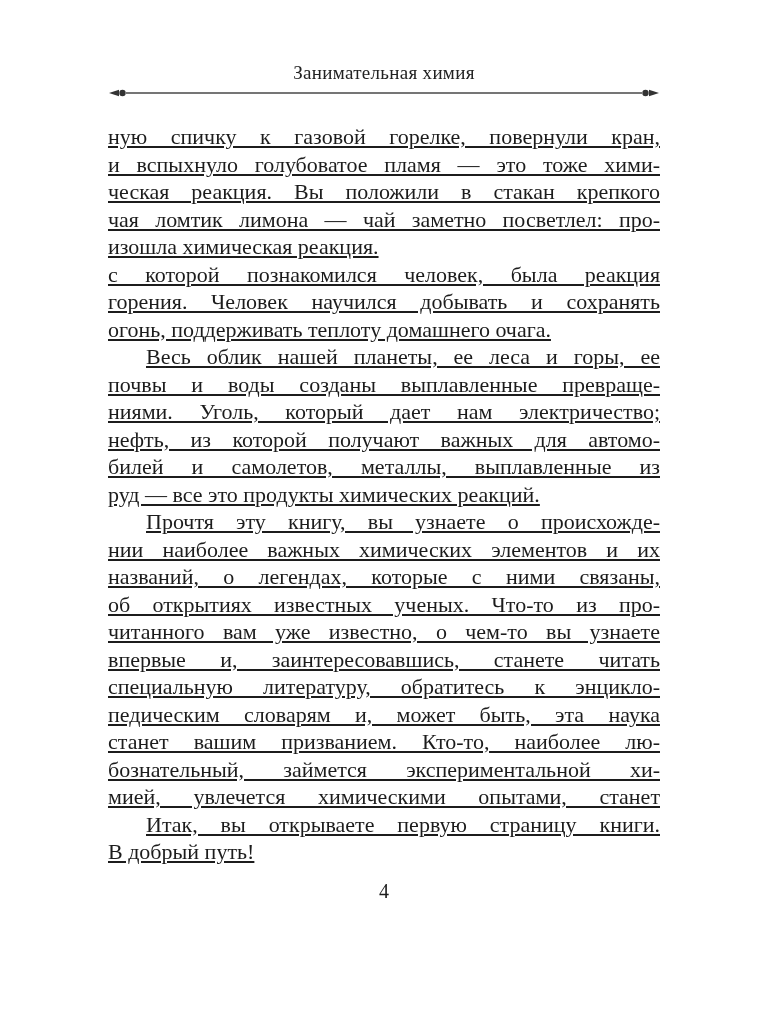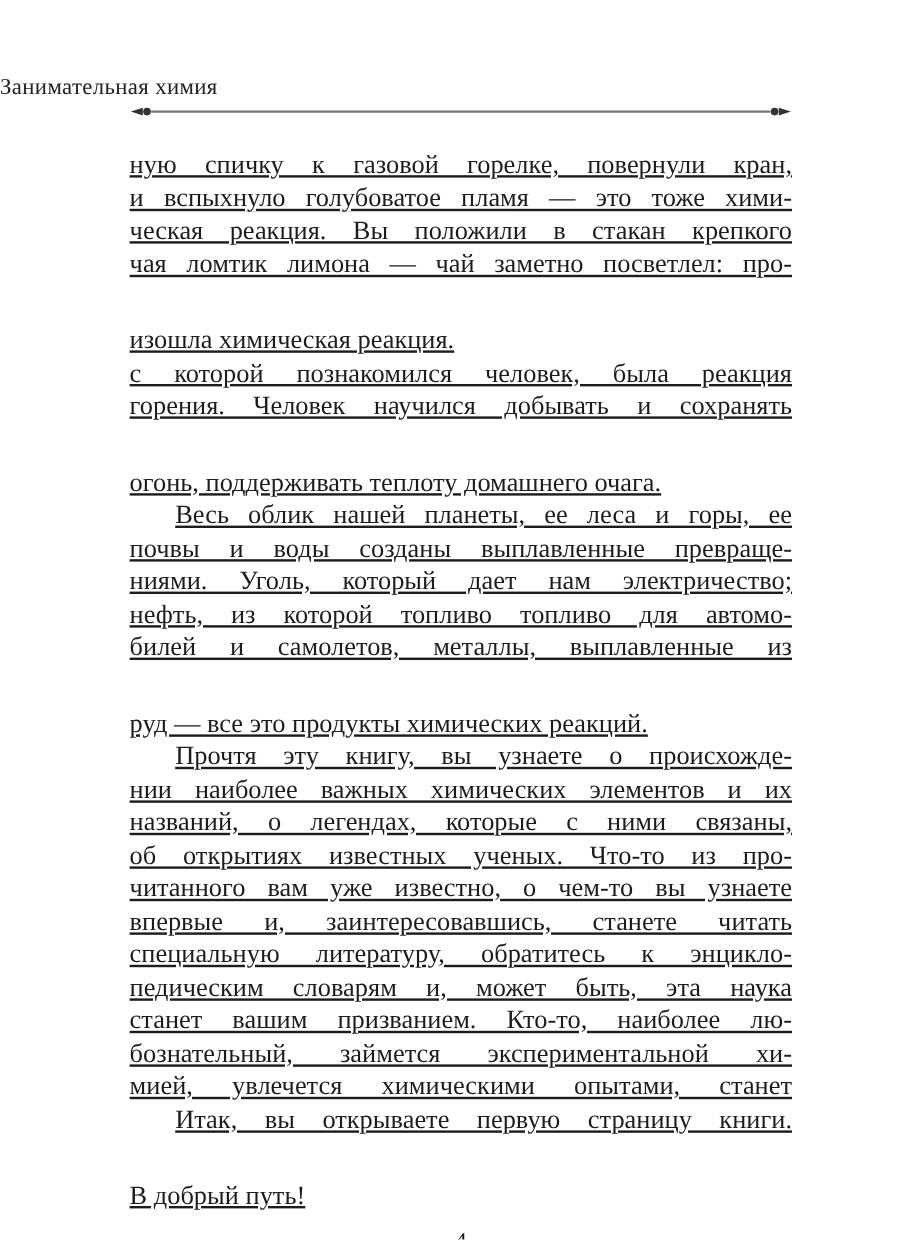--- a/index.html
+++ b/index.html
@@ -12,41 +12,41 @@
   }
   .page {
     position: relative;
     width: 768px;
     height: 1033px;
     background: #ffffff;
     color: #1c1c1c;
   }
   header { padding-top: 62px; }
   .running-title {
-    text-align: left;
+    text-align: center;
     font-size: 19px;
     line-height: 21px;
     letter-spacing: 0.3px;
     color: #222222;
   }
   .rule-wrap { width: 552px; margin: 4px auto 0; }
   svg.rule { display: block; width: 552px; height: 12px; }
   main {
     width: 552px;
     margin: 24px auto 0;
     font-size: 22px;
     line-height: 27.5px;
   }
   .para { margin: 0; text-decoration: underline; }
   .line {
     text-align: justify;
     text-align-last: justify;
     white-space: normal;
   }
-  .line.end { text-align-last: left; margin-top: 36px; }
+  .line.end { text-align-last: left; }
   .line.indent { text-indent: 38px; }
   footer {
     text-align: center;
     margin-top: 14px;
     font-size: 20px;
     color: #1c1c1c;
   }
 </style>
 </head>
 <body>
@@ -79,21 +79,21 @@
     <div class="para">
       <div class="line">с которой познакомился человек, была реакция</div>
       <div class="line">горения. Человек научился добывать и сохранять</div>
       <div class="line end">огонь, поддерживать теплоту домашнего очага.</div>
     </div>
 
     <div class="para">
       <div class="line indent">Весь облик нашей планеты, ее леса и горы, ее</div>
       <div class="line">почвы и воды созданы выплавленные превраще-</div>
       <div class="line">ниями. Уголь, который дает нам электричество;</div>
-      <div class="line">нефть, из которой топливо топливо для автомо-</div>
+      <div class="line">нефть, из которой получают важных для автомо-</div>
       <div class="line">билей и самолетов, металлы, выплавленные из</div>
       <div class="line end">руд — все это продукты химических реакций.</div>
     </div>
 
     <div class="para">
       <div class="line indent">Прочтя эту книгу, вы узнаете о происхожде-</div>
       <div class="line">нии наиболее важных химических элементов и их</div>
       <div class="line">названий, о легендах, которые с ними связаны,</div>
       <div class="line">об открытиях известных ученых. Что-то из про-</div>
       <div class="line">читанного вам уже известно, о чем-то вы узнаете</div>

